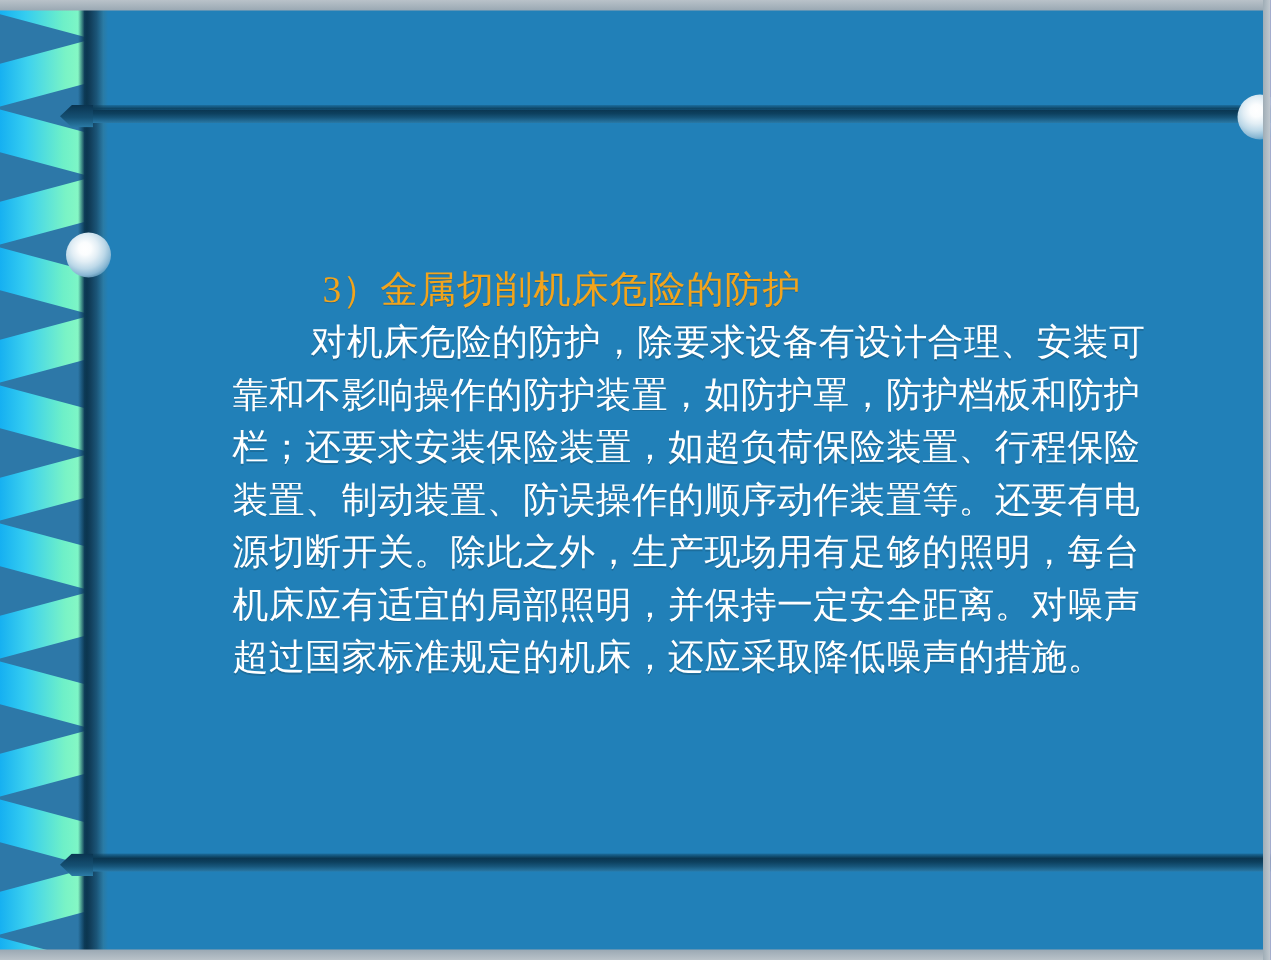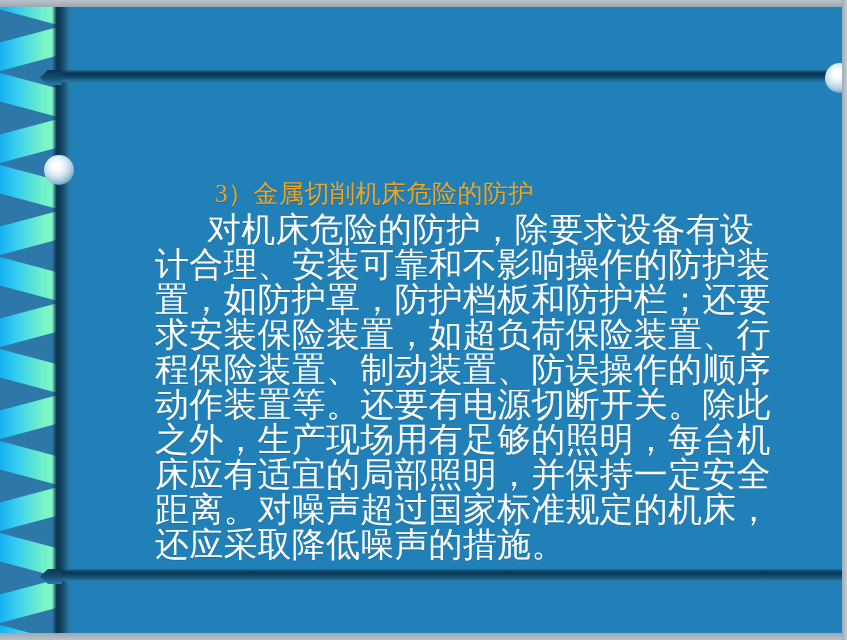--- a/index.html
+++ b/index.html
@@ -159,21 +159,21 @@
     color: #f2a41c;
     font-size: 25px;
     line-height: 32px;
     margin: 0 0 2px 60px;
     letter-spacing: 0.5px;
     white-space: nowrap;
     text-shadow: 0 1px 0 rgba(0,0,0,0.18);
   }
   .body-text {
     color: #ffffff;
-    font-size: 34px;
+    font-size: 24px;
     line-height: 35px;
     margin: 0;
     text-indent: 52px;
     letter-spacing: 0.2px;
     text-shadow: 0 1px 0 rgba(0,0,0,0.15);
   }
 </style>
 </head>
 <body>
 

